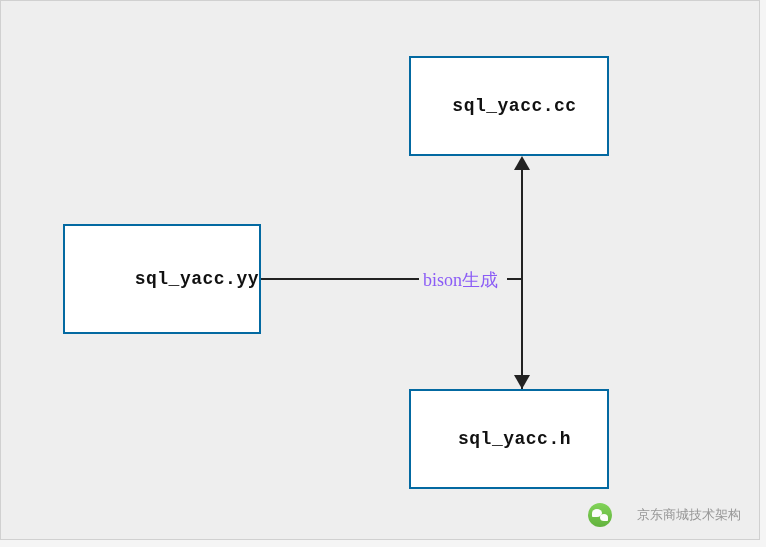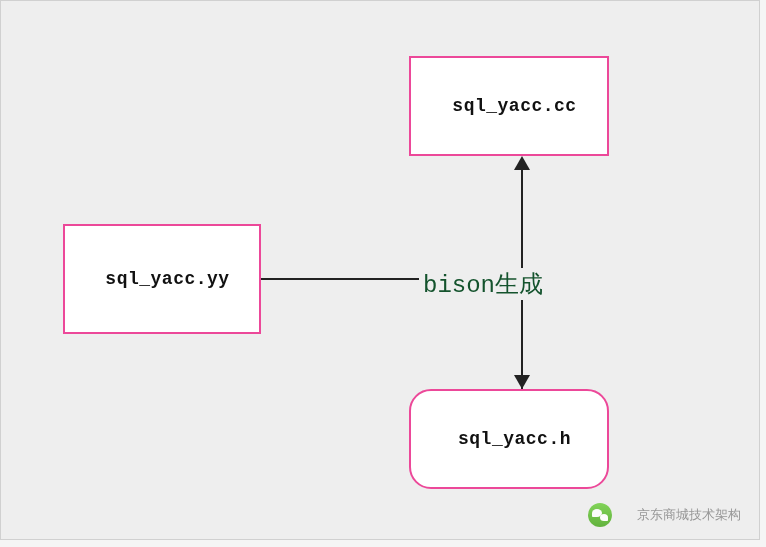--- a/index.html
+++ b/index.html
@@ -13,48 +13,48 @@
     .canvas {
       width: 760px;
       height: 540px;
       background: #eeeeee;
       border: 1px solid #d0d0d0;
       position: relative;
     }
     .box {
       position: absolute;
       background: #fff;
-      border: 2px solid #ec4899;
+      border: 2px solid #0369a1;
       display: flex;
       align-items: center;
       justify-content: center;
       font-size: 18px;
       font-weight: bold;
       color: #111;
       letter-spacing: 0.5px;
       padding-left: 11px;
     }
     .box-left {
       left: 62px;
       top: 223px;
       width: 198px;
       height: 110px;
+      justify-content: flex-end;
     }
     .box-top {
       left: 408px;
       top: 55px;
       width: 200px;
       height: 100px;
     }
     .box-bottom {
       left: 408px;
       top: 388px;
       width: 200px;
       height: 100px;
-      border-radius: 22px;
     }
     .hline {
       position: absolute;
       height: 2px;
       background: #222;
     }
     .hline-left {
       left: 260px;
       top: 277px;
       width: 160px;
@@ -93,25 +93,25 @@
     .arrow-down {
       top: 374px;
       border-left: 8px solid transparent;
       border-right: 8px solid transparent;
       border-top: 14px solid #222;
     }
     .edge-label {
       position: absolute;
       left: 418px;
       top: 267px;
-      font-size: 24px;
-      color: #14532d;
+      font-size: 18px;
+      color: #8b5cf6;
       background: #eeeeee;
       padding: 0 4px;
-      font-family: Liberation Mono, monospace;
+      font-family: Liberation Serif, serif;
     }
     .watermark {
       position: absolute;
       right: 18px;
       bottom: 12px;
       display: flex;
       align-items: center;
       gap: 25px;
       opacity: 0.85;
     }

